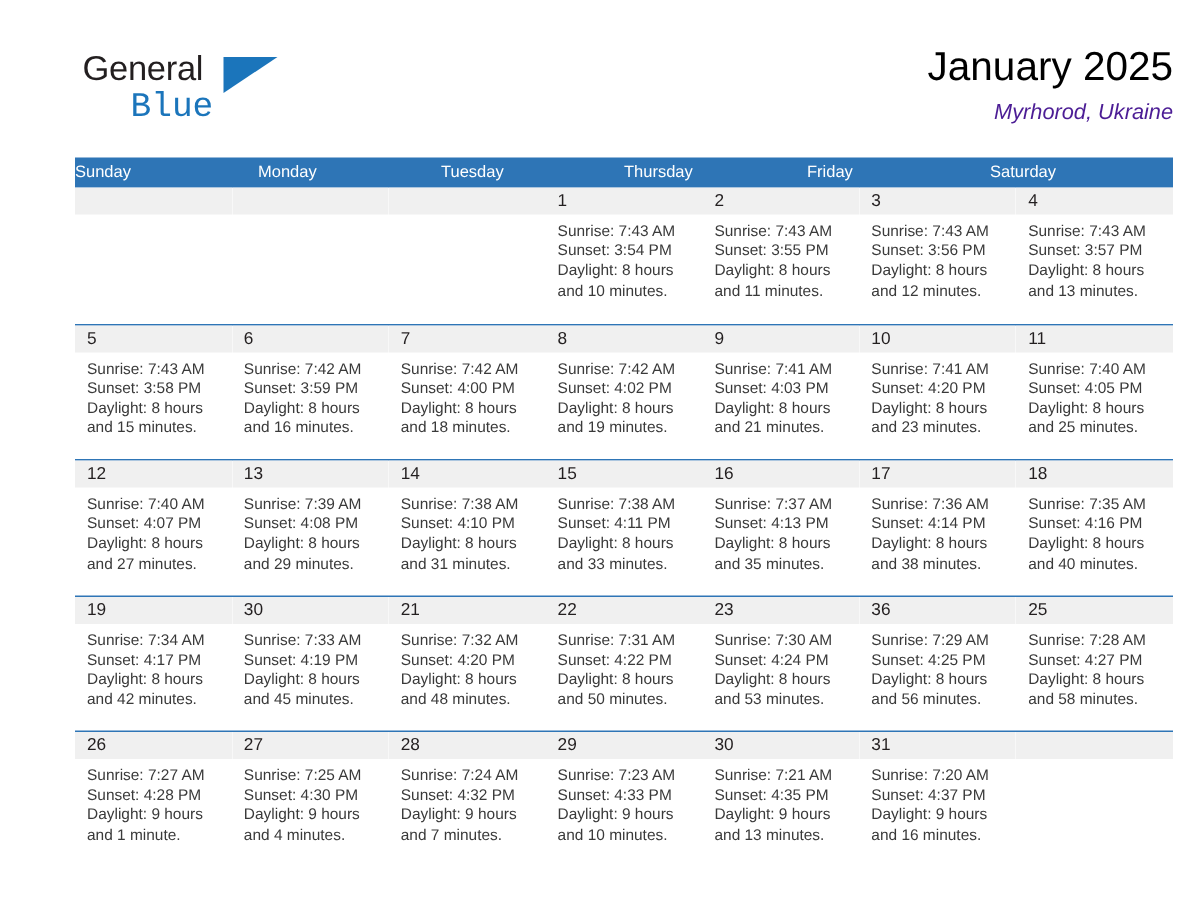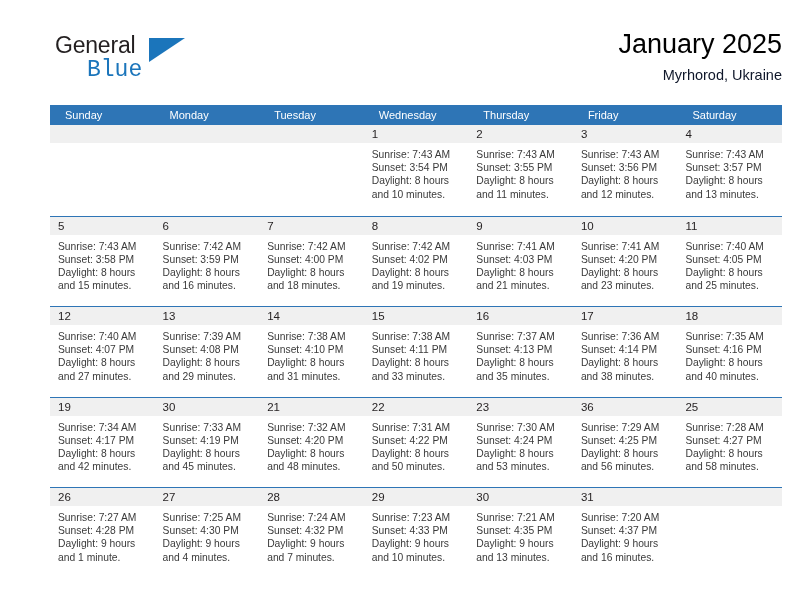--- a/index.html
+++ b/index.html
@@ -70,44 +70,45 @@
     text-align: right;
   }
   .cal-title {
     font-size: 27px;
     color: #000000;
     line-height: 32px;
     white-space: nowrap;
   }
   .cal-sub {
     font-size: 14.5px;
-    color: #0f172a;
+    color: #4c1d95;
     line-height: 20px;
     margin-top: 5px;
     white-space: nowrap;
+    font-style: italic;
   }
 
   
   .calendar {
     position: absolute;
     left: 30px;
     top: 105px;
     width: 732px;
   }
   .weekhead {
     display: flex;
     background: #2e75b6;
     height: 20px;
   }
   .weekhead .wh {
     flex: 1 1 0;
     color: #ffffff;
     font-size: 11px;
     line-height: 20px;
-    padding-left: 15px;
+    padding-left: 0;
     box-sizing: border-box;
     white-space: nowrap;
   }
   .weekrow {
     display: flex;
     border-top: 1px solid #2e75b6;
     height: 90.5px;
     box-sizing: border-box;
   }
   .weekrow:first-of-type {
@@ -162,21 +163,20 @@
       <div class="cal-sub">Myrhorod, Ukraine</div>
     </div>
 
   </div>
 
   <div class="calendar">
     <div class="weekhead" id="weekhead">
         <div class="wh">Sunday</div>
         <div class="wh">Monday</div>
         <div class="wh">Tuesday</div>
-        <div class="wh">Wednesday</div>
         <div class="wh">Thursday</div>
         <div class="wh">Friday</div>
         <div class="wh">Saturday</div>
       </div>
     <div id="weeks">
         <div class="weekrow">
           <div class="daycell empty">
             <div class="dnum-band">
               <span class="dnum"></span>
             </div>

